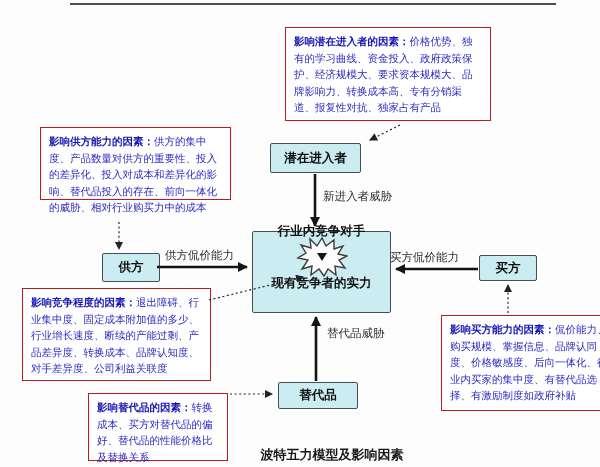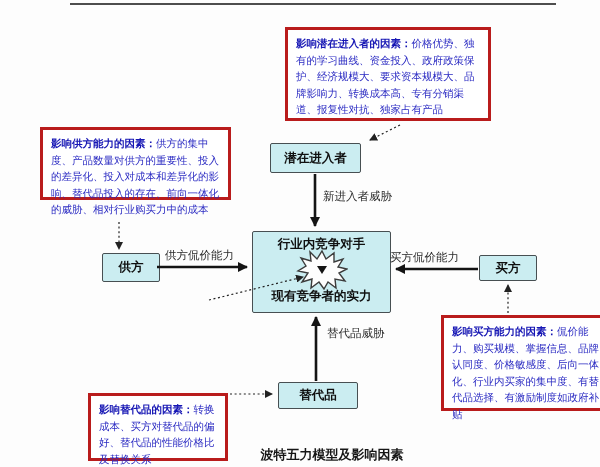--- a/index.html
+++ b/index.html
@@ -26,29 +26,29 @@
     display:flex;align-items:center;justify-content:center;
     font-weight:bold;color:#101010;
     font-size:12.5px;
     box-sizing:border-box;
     z-index:2;
   }
   .node-entrants{left:270px;top:143px;width:91px;height:30px;}
   .node-suppliers{left:102px;top:253px;width:58px;height:29px;}
   .node-buyers{left:479px;top:255px;width:58px;height:26px;}
   .node-substitutes{left:278px;top:382px;width:80px;height:27px;}
-  .node-center{left:252px;top:231px;width:139px;height:82px;flex-direction:column;justify-content:flex-start;padding:4px 2px;}
+  .node-center{left:252px;top:231px;width:139px;height:82px;flex-direction:column;justify-content:flex-end;padding:20px 2px;}
   .node-center .center-title{font-size:12.5px;font-weight:bold;}
   .node-center .center-sub{font-size:12.5px;font-weight:bold;}
   .starburst-wrap{position:relative;width:52px;height:40px;margin:-3px 0 -2px 0;}
   
   .factor{
     position:absolute;
     background:#ffffff;
-    border:3px solid #b91c1c;
+    border:1px solid #b91c1c;
     box-sizing:border-box;
     padding:5px 8px 4px 8px;
     font-size:10.5px;
     line-height:16.5px;
     color:#2a2ac2;
     z-index:2;
   }
   .factor .ftitle{font-weight:bold;color:#1616b4;}
   .factor-entrants{left:285px;top:27px;width:206px;height:94px;}
   .factor-suppliers{left:40px;top:127px;width:191px;height:73px;}
@@ -83,20 +83,23 @@
   <div class="top-rule"></div>
 
   <div class="factor factor-entrants">
     <span class="ftitle">影响潜在进入者的因素：</span><span>价格优势、独有的学习曲线、资金投入、政府政策保护、经济规模大、要求资本规模大、品牌影响力、转换成本高、专有分销渠道、报复性对抗、独家占有产品</span>
   </div>
 
   <div class="factor factor-suppliers">
     <span class="ftitle">影响供方能力的因素：</span><span>供方的集中度、产品数量对供方的重要性、投入的差异化、投入对成本和差异化的影响、替代品投入的存在、前向一体化的威胁、相对行业购买力中的成本</span>
   </div>
 
+  <div class="factor factor-rivalry">
+    <span class="ftitle">影响竞争程度的因素：</span><span>退出障碍、行业集中度、固定成本附加值的多少、行业增长速度、断续的产能过剩、产品差异度、转换成本、品牌认知度、对手差异度、公司利益关联度</span>
+  </div>
 
   <div class="factor factor-substitutes">
     <span class="ftitle">影响替代品的因素：</span><span>转换成本、买方对替代品的偏好、替代品的性能价格比及替换关系</span>
   </div>
 
   <div class="factor factor-buyers">
     <span class="ftitle">影响买方能力的因素：</span><span>侃价能力、购买规模、掌握信息、品牌认同度、价格敏感度、后向一体化、行业内买家的集中度、有替代品选择、有激励制度如政府补贴</span>
   </div>
 
   <div class="node node-entrants">

